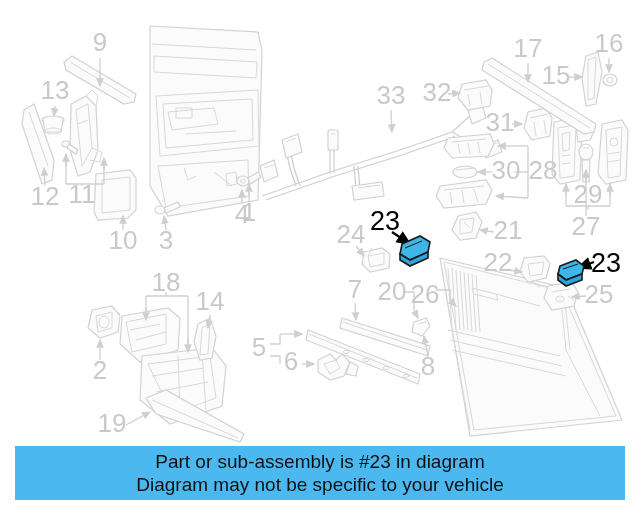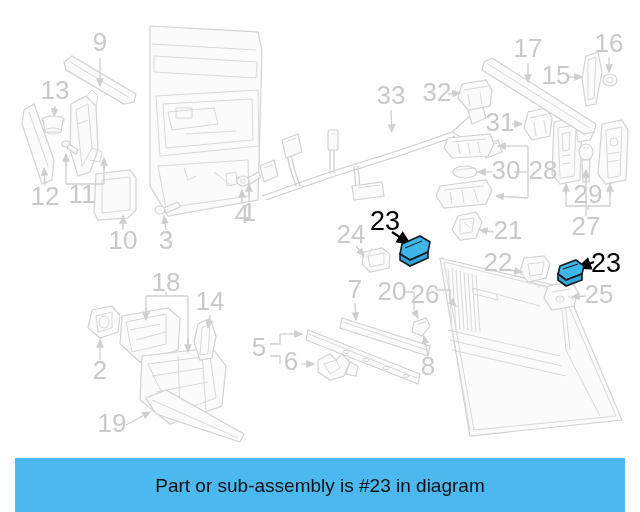--- a/index.html
+++ b/index.html
@@ -30,21 +30,21 @@
     user-select:none;
   }
   .ln{stroke:#cfcfcf;stroke-width:1.3;fill:none;}
   .ln-hl{stroke:#000000;stroke-width:2.2;fill:none;}
   .part{stroke:#d2d2d2;stroke-width:1.2;fill:#fbfbfb;}
   .thin{stroke:#d8d8d8;stroke-width:1;fill:none;}
   .hlpart{stroke:#1a1a1a;stroke-width:1.6;}
 
   #caption-bar{
     position:absolute;
-    left:15px;top:458px;
+    left:15px;top:446px;
     width:610px;height:54px;
     background:#4cb8f0;
     display:flex;
     flex-direction:column;
     align-items:center;
     justify-content:center;
     box-sizing:border-box;
   }
   #caption-bar .cap-line{
     color:#111111;
@@ -460,15 +460,16 @@
       <text x="543" y="172" class="callout">28</text>
       <text x="588" y="196" class="callout">29</text>
       <text x="506" y="172" class="callout">30</text>
       <text x="500" y="124" class="callout">31</text>
       <text x="437" y="94" class="callout">32</text>
       <text x="391" y="97" class="callout">33</text>
     </svg>
 
   <div id="caption-bar">
     <div class="cap-line">Part or sub-assembly is #23 in diagram</div>
+    <div class="cap-line">Diagram may not be specific to your vehicle</div>
   </div>
 
 </div>
 
 </body></html>

